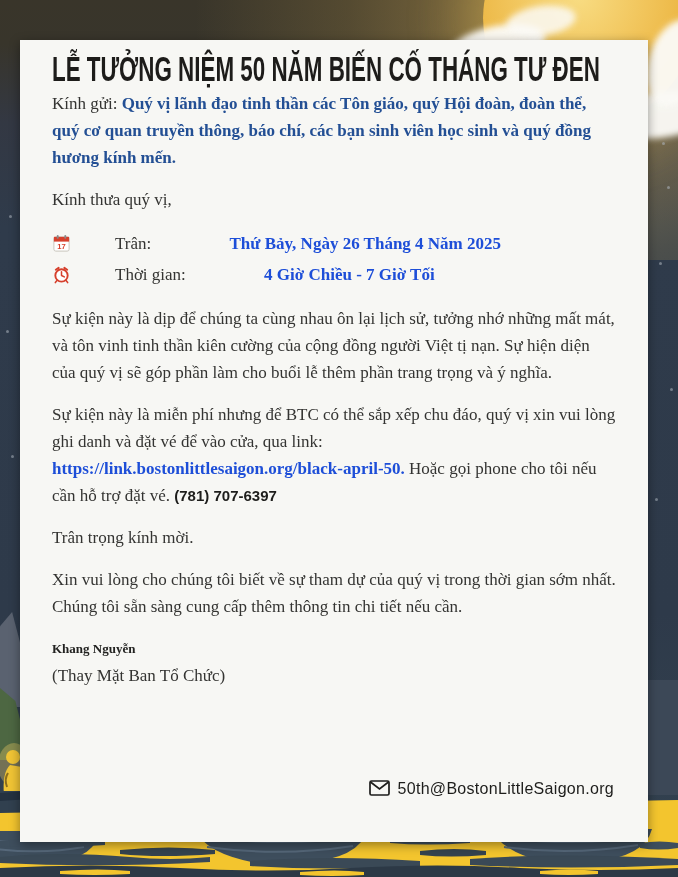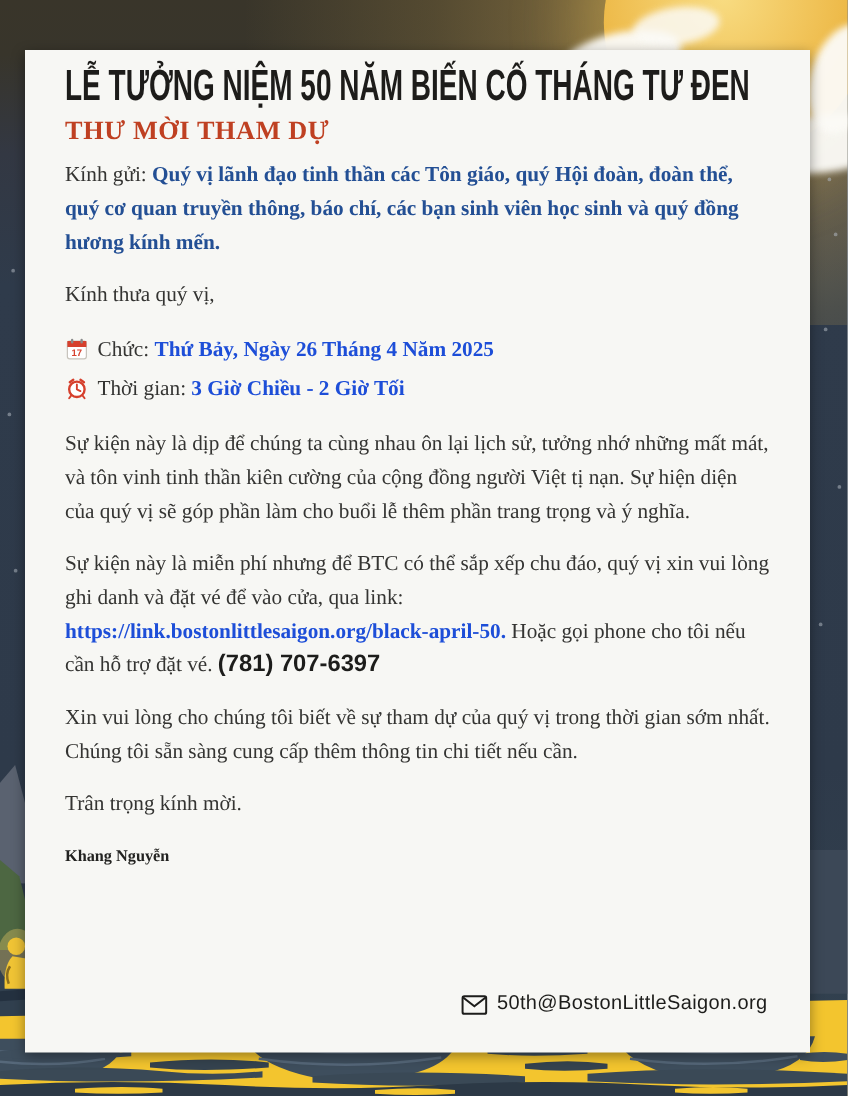--- a/index.html
+++ b/index.html
@@ -35,29 +35,29 @@
     padding:8px 32px 4px;box-sizing:border-box;color:#343432;}
   .title{font-family:"Liberation Sans","DejaVu Sans",sans-serif;font-weight:700;
     font-size:35px;line-height:42px;color:#1d1c1a;white-space:nowrap;
     display:inline-block;transform:scaleX(.64);transform-origin:0 50%;letter-spacing:0;}
   .subtitle{font-weight:700;font-size:21px;line-height:28px;color:#bf4022;
     letter-spacing:.5px;margin:0 0 8px;}
   p.body{font-size:17px;line-height:27px;margin:0 0 15px;}
   .blue-bold{font-weight:700;color:#234f94;}
   .bold{font-weight:700;color:#232321;}
   .details{margin:0 0 15px;font-size:17px;line-height:31px;}
-  .detail-row{display:flex;align-items:center;}
+  .detail-row{display:flex;align-items:center;gap:37px;}
   .detail-icon{width:19px;height:19px;margin-right:7px;flex:0 0 auto;display:inline-block;}
   .detail-value{font-weight:700;color:#1d4ed8;}
   a.link{font-weight:700;color:#1d4ed8;text-decoration:none;}
   .phone{font-family:"Liberation Sans","DejaVu Sans",sans-serif;font-weight:700;
-    font-size:19px;color:#1d1d1b;}
+    font-size:15px;color:#1d1d1b;}
   .sig-name{font-weight:700;font-size:13px;line-height:27px;color:#232321;margin:0;}
   .sig-role{font-size:17px;line-height:27px;margin:0;}
-  .email-row{position:absolute;right:34px;bottom:30px;display:flex;align-items:flex-end;
+  .email-row{position:absolute;right:34px;bottom:44px;display:flex;align-items:flex-start;
     font-family:"Liberation Sans","DejaVu Sans",sans-serif;font-size:16px;color:#1d1d1b;
     letter-spacing:.3px;}
   .email-row svg{margin-right:8px;}
 </style>
 </head>
 <body>
 
 <div class="bg-base"></div>
 <div class="moon-halo"></div>
 <div class="moon"></div>
@@ -113,58 +113,58 @@
   <path d="M300,77 q36,-3 64,0 l0,3 q-32,2 -64,0 Z" fill="#f3c52e"></path>
   <path d="M540,76 q32,-3 58,0 l0,3 q-30,2 -58,0 Z" fill="#f3c52e"></path>
 </svg>
 
 <div class="card">
 
   <div>
     <span class="title">LỄ TƯỞNG NIỆM 50 NĂM BIẾN CỐ THÁNG TƯ ĐEN</span>
   </div>
 
-  <h2 class="subtitle">THƯ MỜI THAM DỰ</h2>
 
   <p class="body"><span>Kính gửi: </span><span class="blue-bold">Quý vị lãnh đạo tinh thần các Tôn giáo, quý Hội đoàn, đoàn thể, quý cơ quan truyền thông, báo chí, các bạn sinh viên học sinh và quý đồng hương kính mến.</span></p>
 
   <p class="body">Kính thưa quý vị,</p>
 
 
   <div class="details">
     <div class="detail-row">
       <svg class="detail-icon" viewBox="0 0 20 20">
         <rect x="2" y="3" width="16" height="15" rx="2" fill="#fff" stroke="#c7c3bb" stroke-width="1"></rect>
         <path d="M2,3 h16 v5 h-16 Z" fill="#d6402d"></path>
         <rect x="5" y="1" width="2" height="4" rx="1" fill="#8a8a8a"></rect>
         <rect x="13" y="1" width="2" height="4" rx="1" fill="#8a8a8a"></rect>
         <text x="10" y="16" font-size="8" font-weight="bold" fill="#d6402d" text-anchor="middle" font-family="Liberation Sans, sans-serif">17</text>
       </svg>
-      <span>Chức: </span>&nbsp;<span class="detail-value">Thứ Bảy, Ngày 26 Tháng 4 Năm 2025</span>
+      <span>Trân: </span>&nbsp;<span class="detail-value">Thứ Bảy, Ngày 26 Tháng 4 Năm 2025</span>
     </div>
     <div class="detail-row">
       <svg class="detail-icon" viewBox="0 0 20 20">
         <circle cx="10" cy="11" r="6.5" fill="#fff" stroke="#d6402d" stroke-width="2"></circle>
         <path d="M10,11 L10,7 M10,11 L13,12.5" stroke="#d6402d" stroke-width="1.6" stroke-linecap="round"></path>
         <path d="M4,5 L7,3 M16,5 L13,3" stroke="#d6402d" stroke-width="2" stroke-linecap="round"></path>
         <path d="M5,16.5 L3.5,18.5 M15,16.5 L16.5,18.5" stroke="#d6402d" stroke-width="1.6" stroke-linecap="round"></path>
       </svg>
-      <span>Thời gian: </span>&nbsp;<span class="detail-value">3 Giờ Chiều - 2 Giờ Tối</span>
+      <span>Thời gian: </span>&nbsp;<span class="detail-value">4 Giờ Chiều - 7 Giờ Tối</span>
     </div>
   </div>
 
   <p class="body">Sự kiện này là dịp để chúng ta cùng nhau ôn lại lịch sử, tưởng nhớ những mất mát, và tôn vinh tinh thần kiên cường của cộng đồng người Việt tị nạn. Sự hiện diện của quý vị sẽ góp phần làm cho buổi lễ thêm phần trang trọng và ý nghĩa.</p>
 
   <p class="body"><span>Sự kiện này là miễn phí nhưng để BTC có thể sắp xếp chu đáo, quý vị xin vui lòng ghi danh và đặt vé để vào cửa, qua link: </span><a class="link" href="#">https://link.bostonlittlesaigon.org/black-april-50.</a><span> Hoặc gọi phone cho tôi nếu cần hỗ trợ đặt vé. </span><span class="phone">(781) 707-6397</span></p>
 
+  <p class="body">Trân trọng kính mời.</p>
+
   <p class="body">Xin vui lòng cho chúng tôi biết về sự tham dự của quý vị trong thời gian sớm nhất. Chúng tôi sẵn sàng cung cấp thêm thông tin chi tiết nếu cần.</p>
 
-  <p class="body">Trân trọng kính mời.</p>
-
   <p class="sig-name">Khang Nguyễn</p>
+  <p class="sig-role">(Thay Mặt Ban Tổ Chức)</p>
 
   <div class="email-row">
     <svg width="21" height="16" viewBox="0 0 21 16">
       <rect x="1" y="1" width="19" height="14" rx="1.5" fill="none" stroke="#1d1d1b" stroke-width="1.7"></rect>
       <path d="M1.5,2 L10.5,9 L19.5,2" fill="none" stroke="#1d1d1b" stroke-width="1.7"></path>
     </svg>
     <span>50th@BostonLittleSaigon.org</span>
   </div>
 
 </div>

